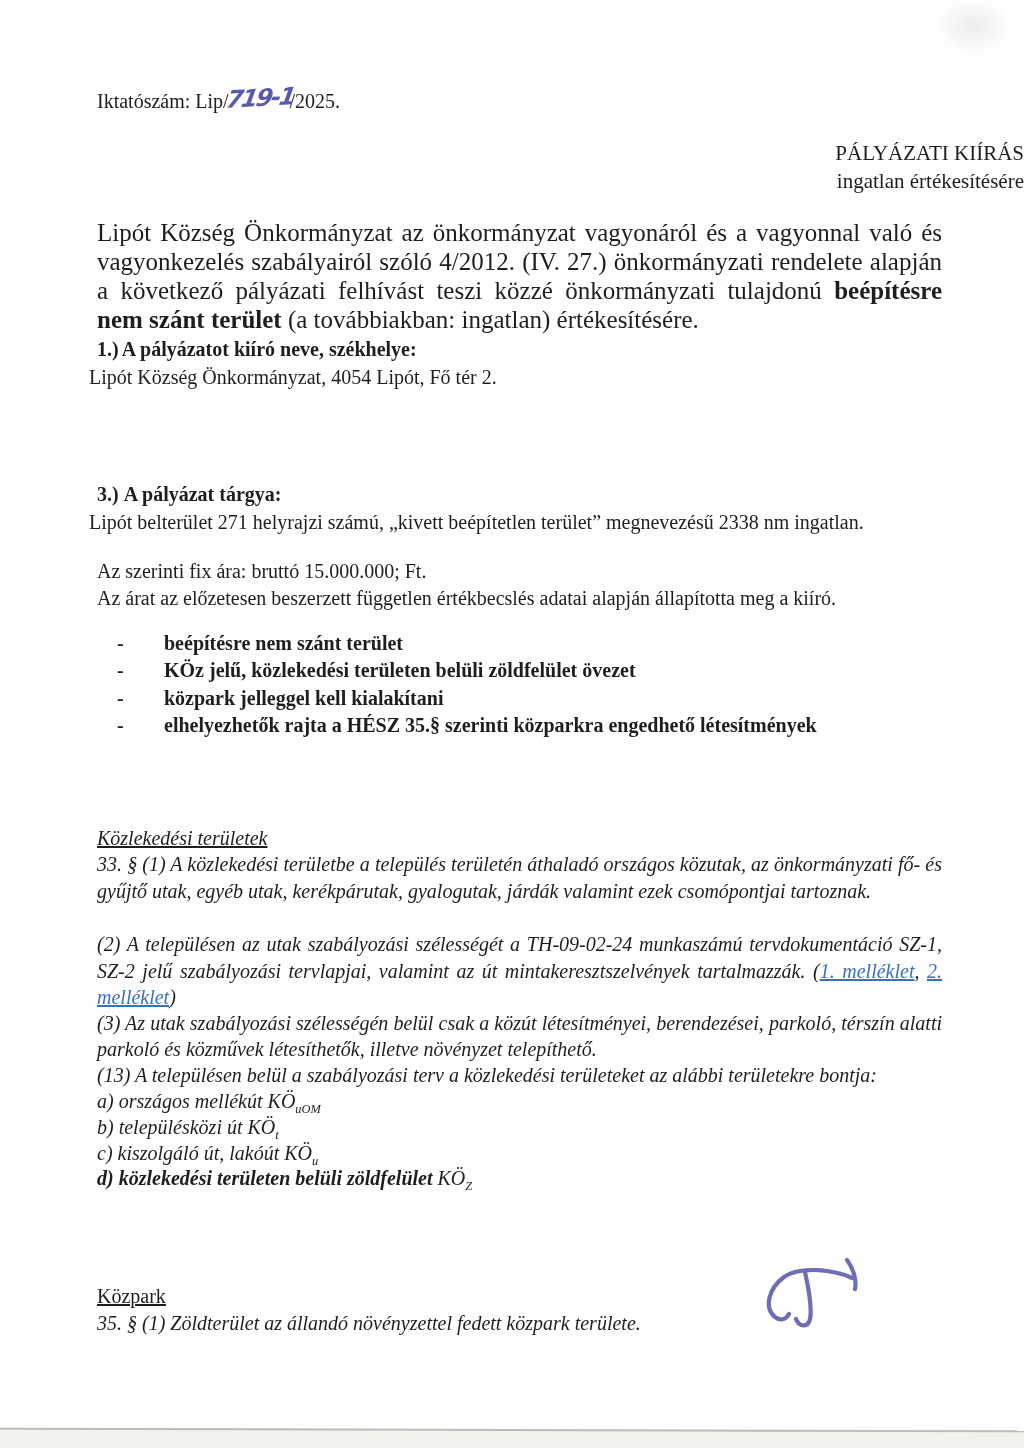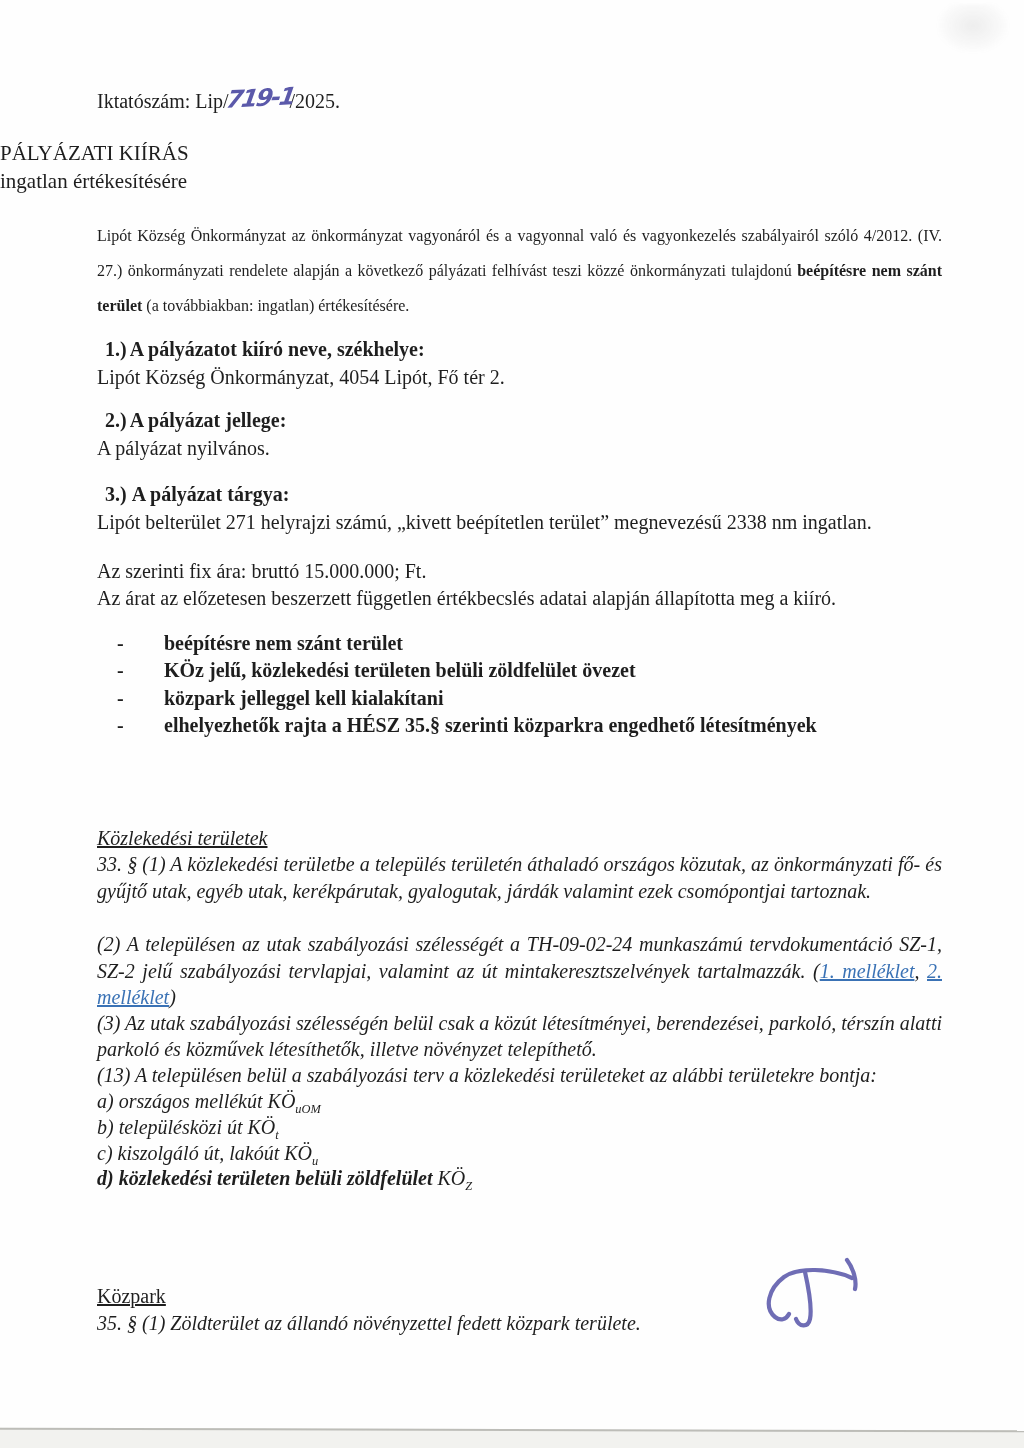--- a/index.html
+++ b/index.html
@@ -7,39 +7,39 @@
     position:relative;
     width:1024px;height:1448px;
     margin:0 auto;
     background:#fefefe;
     overflow:hidden;
     font-family:"Liberation Serif","DejaVu Serif",serif;
     color:#1e1e1e;
     -webkit-font-smoothing:antialiased;
   }
   .abs{position:absolute;}
-  .body-text{font-size:16px;line-height:35px;}
+  .body-text{font-size:25px;line-height:29px;}
   .justify{text-align:justify;text-justify:inter-word;}
   .bold{font-weight:bold;}
   .ref-line{top:86px;left:97px;font-size:20px;}
   .handwritten{
     display:inline-block;
     font-family:"DejaVu Sans",sans-serif;
     color:#5b59aa;
     font-style:italic;
     font-weight:bold;
     font-size:24px;
     transform:skewX(-12deg) rotate(-3deg);
     letter-spacing:-2px;
     margin:0 -4px 0 -2px;
     position:relative;top:-2px;
   }
-  .title-block{top:139px;left:0;width:1024px;text-align:left;font-size:21px;line-height:28px;}
+  .title-block{top:139px;left:0;width:1024px;text-align:right;font-size:21px;line-height:28px;}
   .intro{top:218px;left:97px;width:845px;}
-  .section{left:97px;width:845px;font-size:20px;line-height:27.5px;}
+  .section{left:89px;width:845px;font-size:20px;line-height:27.5px;}
   .section .num{padding-left:8px;}
   .price{top:558px;left:97px;width:845px;font-size:20px;line-height:27px;}
   .hesz{top:630px;left:97px;width:845px;font-size:20px;line-height:27.5px;}
   .bullet-row{display:flex;align-items:baseline;line-height:27.3px;}
   .bullet-marker{padding-left:20px;width:14px;font-weight:bold;}
   .bullet-text{margin-left:33px;font-weight:bold;}
   .underl{text-decoration:underline;}
   .legal{left:97px;width:845px;font-size:20px;font-style:italic;}
   .doc-link{color:#3a72b5;text-decoration:underline;font-style:italic;cursor:pointer;}
   .ko{font-weight:normal;}
@@ -71,24 +71,20 @@
     <div>ingatlan értékesítésére</div>
   </div>
 
   <div class="abs intro body-text justify"><span>Lipót Község Önkormányzat az önkormányzat vagyonáról és a vagyonnal való és vagyonkezelés szabályairól szóló 4/2012. (IV. 27.) önkormányzati rendelete alapján a következő pályázati felhívást teszi közzé önkormányzati tulajdonú </span><span class="bold">beépítésre nem szánt terület</span><span> (a továbbiakban: ingatlan) értékesítésére.</span></div>
 
   <div class="abs section" style="top:336px;">
     <div class="num"><span class="bold">1.)</span><span class="bold" style="margin-left:3px;">A pályázatot kiíró neve, székhelye:</span></div>
     <div>Lipót Község Önkormányzat, 4054 Lipót, Fő tér 2.</div>
   </div>
 
-  <div class="abs section" style="top:407px;">
-    <div class="num"><span class="bold">2.)</span><span class="bold" style="margin-left:3px;">A pályázat jellege:</span></div>
-    <div>A pályázat nyilvános.</div>
-  </div>
 
   <div class="abs section" style="top:481px;">
     <div class="num"><span class="bold">3.)</span><span class="bold" style="margin-left:5px;">A pályázat tárgya:</span></div>
     <div>Lipót belterület 271 helyrajzi számú, „kivett beépítetlen terület” megnevezésű 2338 nm ingatlan.</div>
   </div>
 
   <div class="abs price">
     <div>Az szerinti fix ára: bruttó 15.000.000; Ft.</div>
     <div>Az árat az előzetesen beszerzett független értékbecslés adatai alapján állapította meg a kiíró.</div>
   </div>

